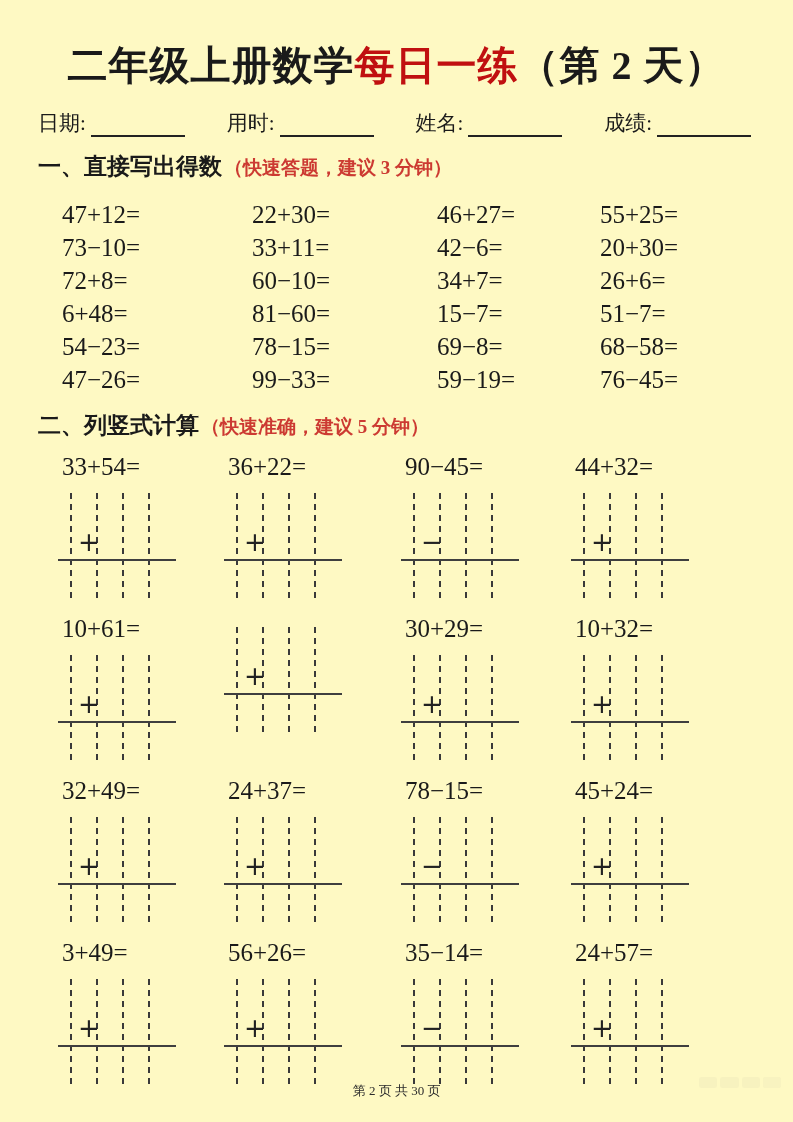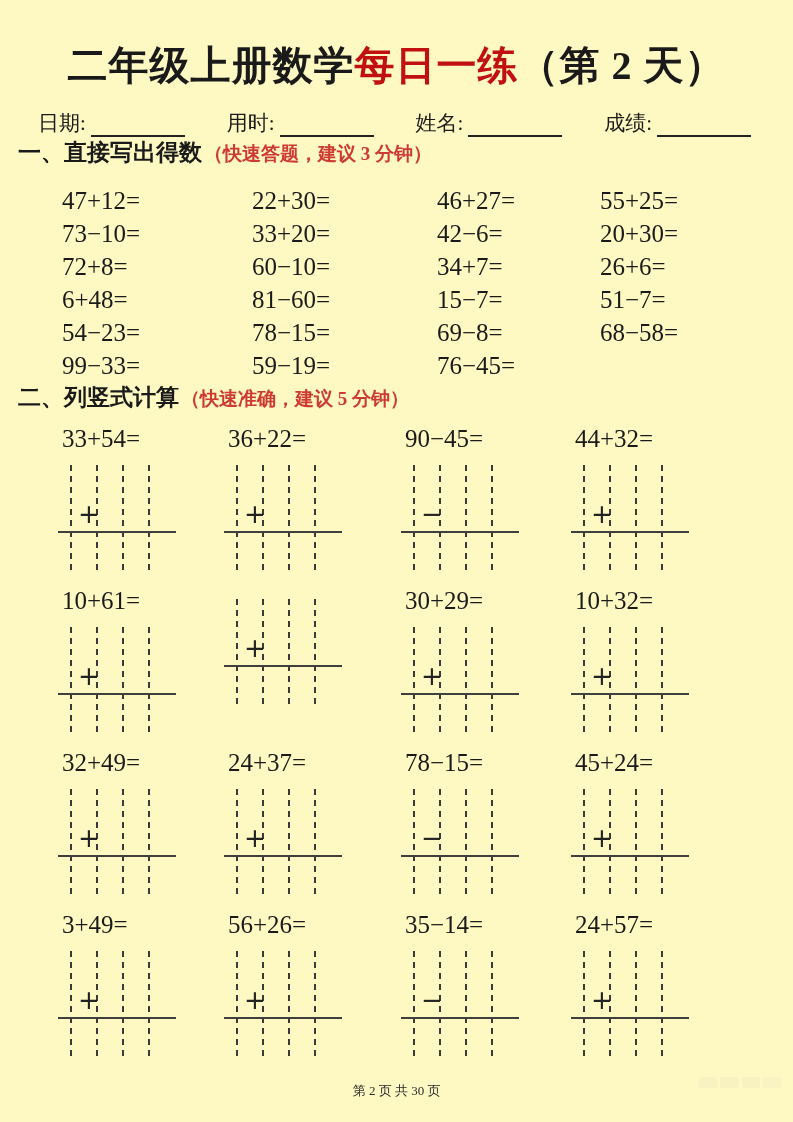--- a/index.html
+++ b/index.html
@@ -32,22 +32,22 @@
   }
   .field { display:flex; align-items:flex-end; }
   .blank {
     display:inline-block;
     width:94px; height:22px;
     border-bottom:2px solid #222;
     margin-left:5px;
   }
   
   .sec-heading {
-    padding-left:18px;
-    margin-top:0;
+    padding-left:38px;
+    margin-top:14px;
     font-size:23px;
     font-weight:bold;
     white-space:nowrap;
   }
   .hint {
     color:#cc3a32;
     font-size:19px;
     font-weight:bold;
     margin-left:2px;
   }
@@ -137,35 +137,36 @@
   <div class="sec-heading">
     <span>一、直接写出得数</span><span class="hint">（快速答题，建议 3 分钟）</span>
   </div>
 
   <div class="q-grid">
     <span>47+12=</span>
     <span>22+30=</span>
     <span>46+27=</span>
     <span>55+25=</span>
     <span>73−10=</span>
-    <span>33+20=</span>
+    <span>33+11=</span>
     <span>42−6=</span>
     <span>20+30=</span>
     <span>72+8=</span>
     <span>60−10=</span>
     <span>34+7=</span>
     <span>26+6=</span>
     <span>6+48=</span>
     <span>81−60=</span>
     <span>15−7=</span>
     <span>51−7=</span>
     <span>54−23=</span>
     <span>78−15=</span>
     <span>69−8=</span>
     <span>68−58=</span>
+    <span>47−26=</span>
     <span>99−33=</span>
     <span>59−19=</span>
     <span>76−45=</span>
   </div>
 
   <div class="sec-heading">
     <span>二、列竖式计算</span><span class="hint">（快速准确，建议 5 分钟）</span>
   </div>
 
   <div class="calc-row">

